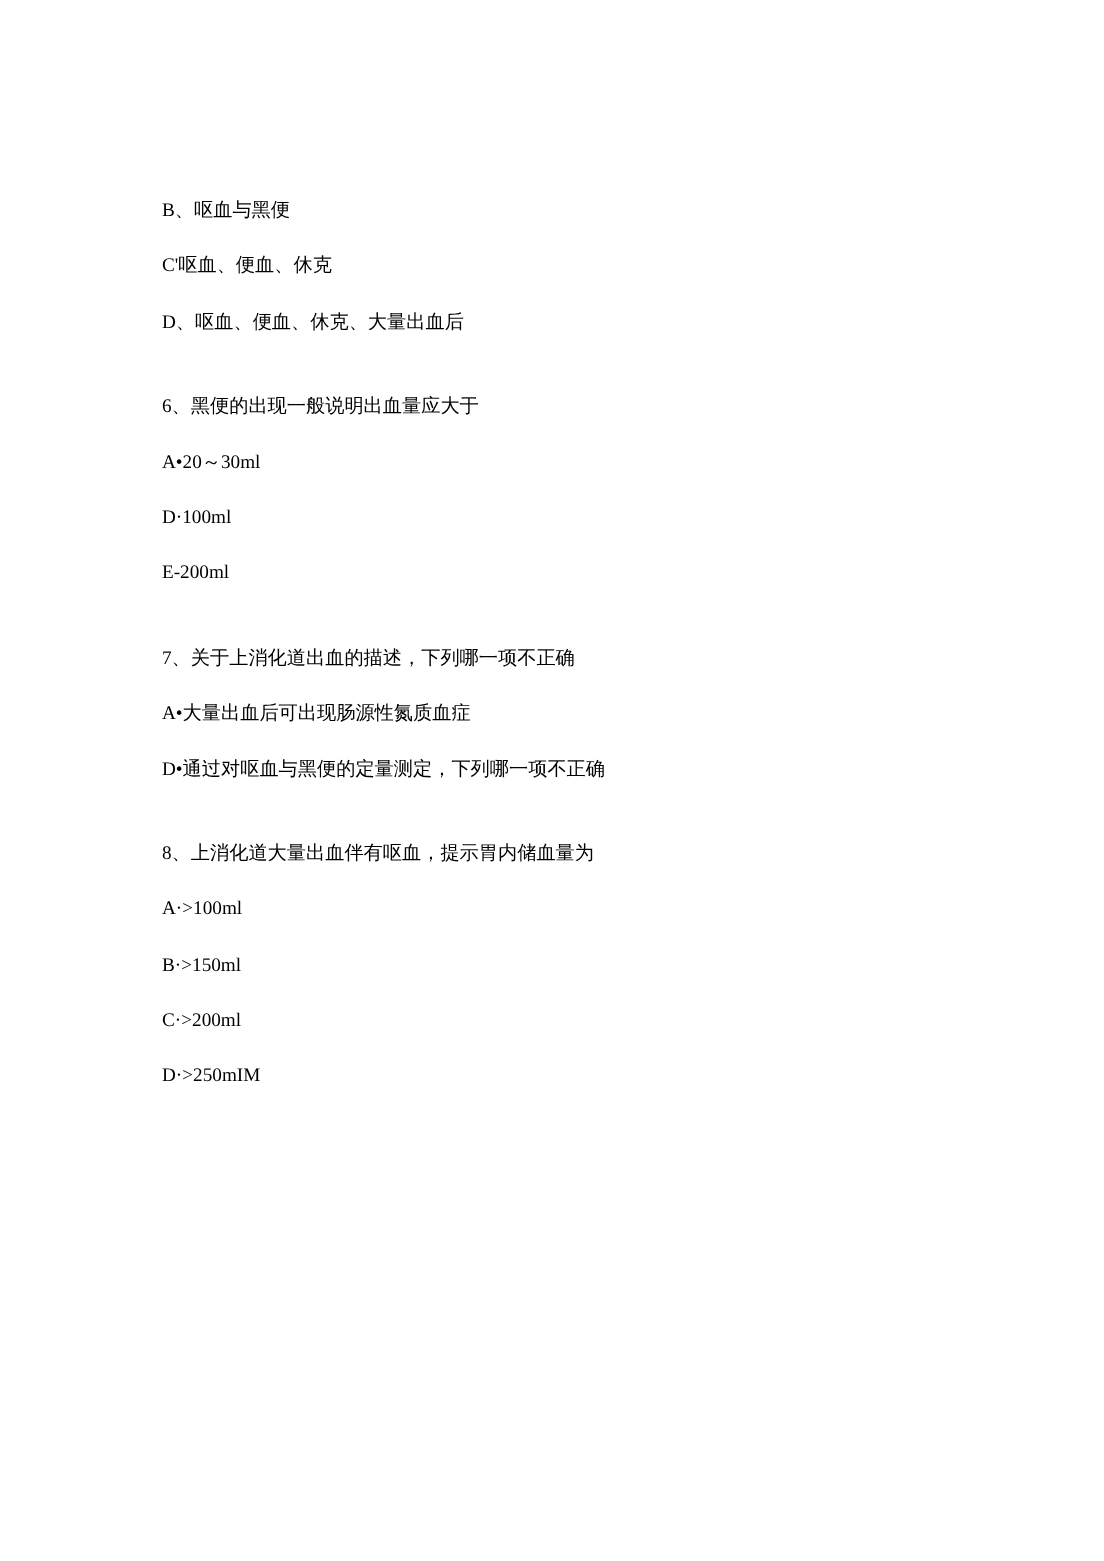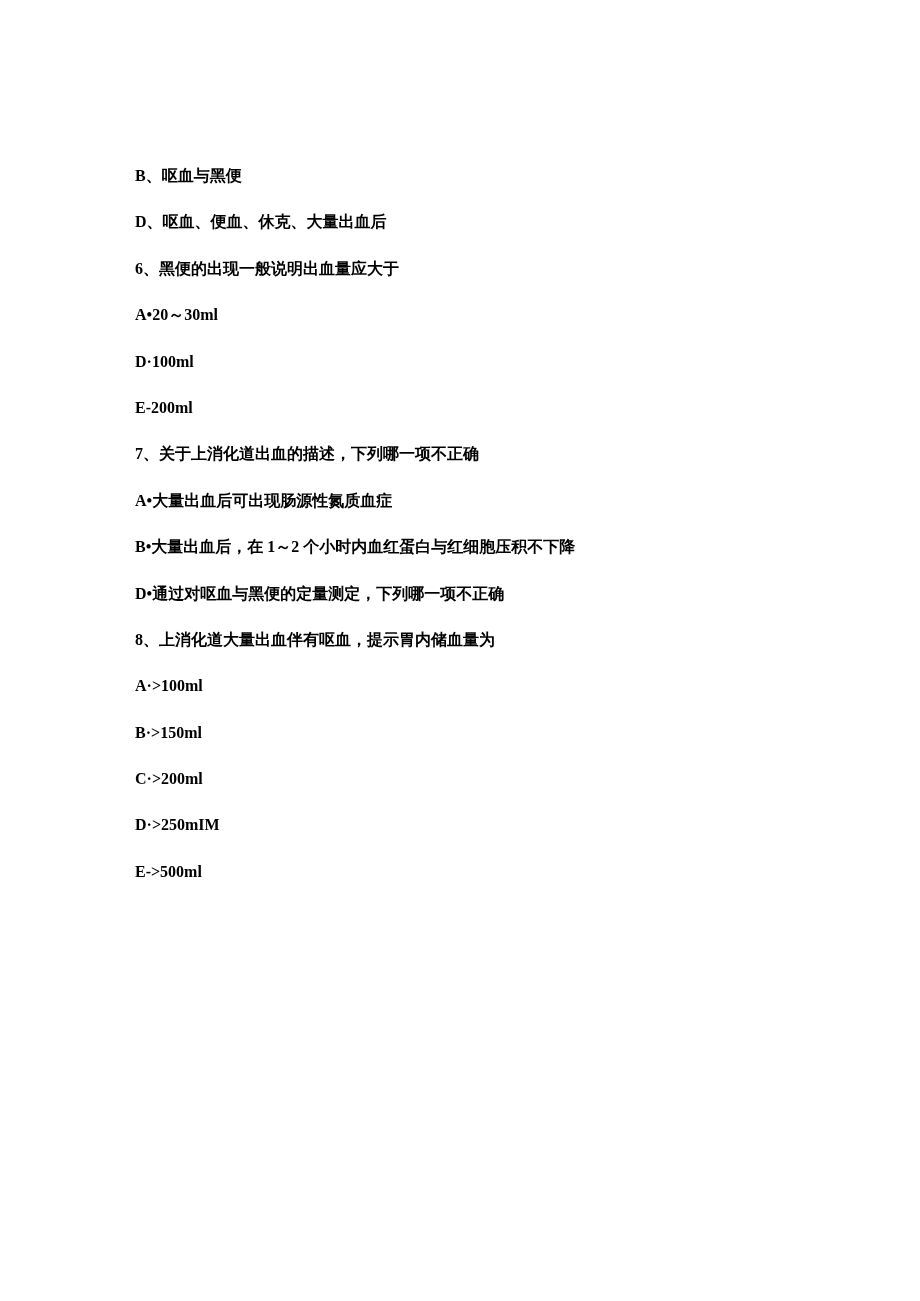--- a/index.html
+++ b/index.html
@@ -12,38 +12,37 @@
     position: relative;
   }
   .page {
     padding: 165px 135px 0 135px;
     font-size: 16px;
     line-height: 1.4;
     color: #000;
   }
   .line {
     margin-bottom: 24px;
-    font-weight: bold;
   }
   .group-gap {
+    margin-top: 48px;
   }
 </style>
 </head>
 <body>
 
 <div class="page">
   <div class="line">B、呕血与黑便</div>
+  <div class="line">C'呕血、便血、休克</div>
   <div class="line">D、呕血、便血、休克、大量出血后</div>
   <div class="line group-gap">6、黑便的出现一般说明出血量应大于</div>
   <div class="line">A•20～30ml</div>
   <div class="line">D·100ml</div>
   <div class="line">E-200ml</div>
   <div class="line group-gap">7、关于上消化道出血的描述，下列哪一项不正确</div>
   <div class="line">A•大量出血后可出现肠源性氮质血症</div>
-  <div class="line">B•大量出血后，在 1～2 个小时内血红蛋白与红细胞压积不下降</div>
   <div class="line">D•通过对呕血与黑便的定量测定，下列哪一项不正确</div>
   <div class="line group-gap">8、上消化道大量出血伴有呕血，提示胃内储血量为</div>
   <div class="line">A·&gt;100ml</div>
   <div class="line">B·&gt;150ml</div>
   <div class="line">C·&gt;200ml</div>
   <div class="line">D·&gt;250mIM</div>
-  <div class="line">E-&gt;500ml</div>
 </div>
 
 </body></html>

